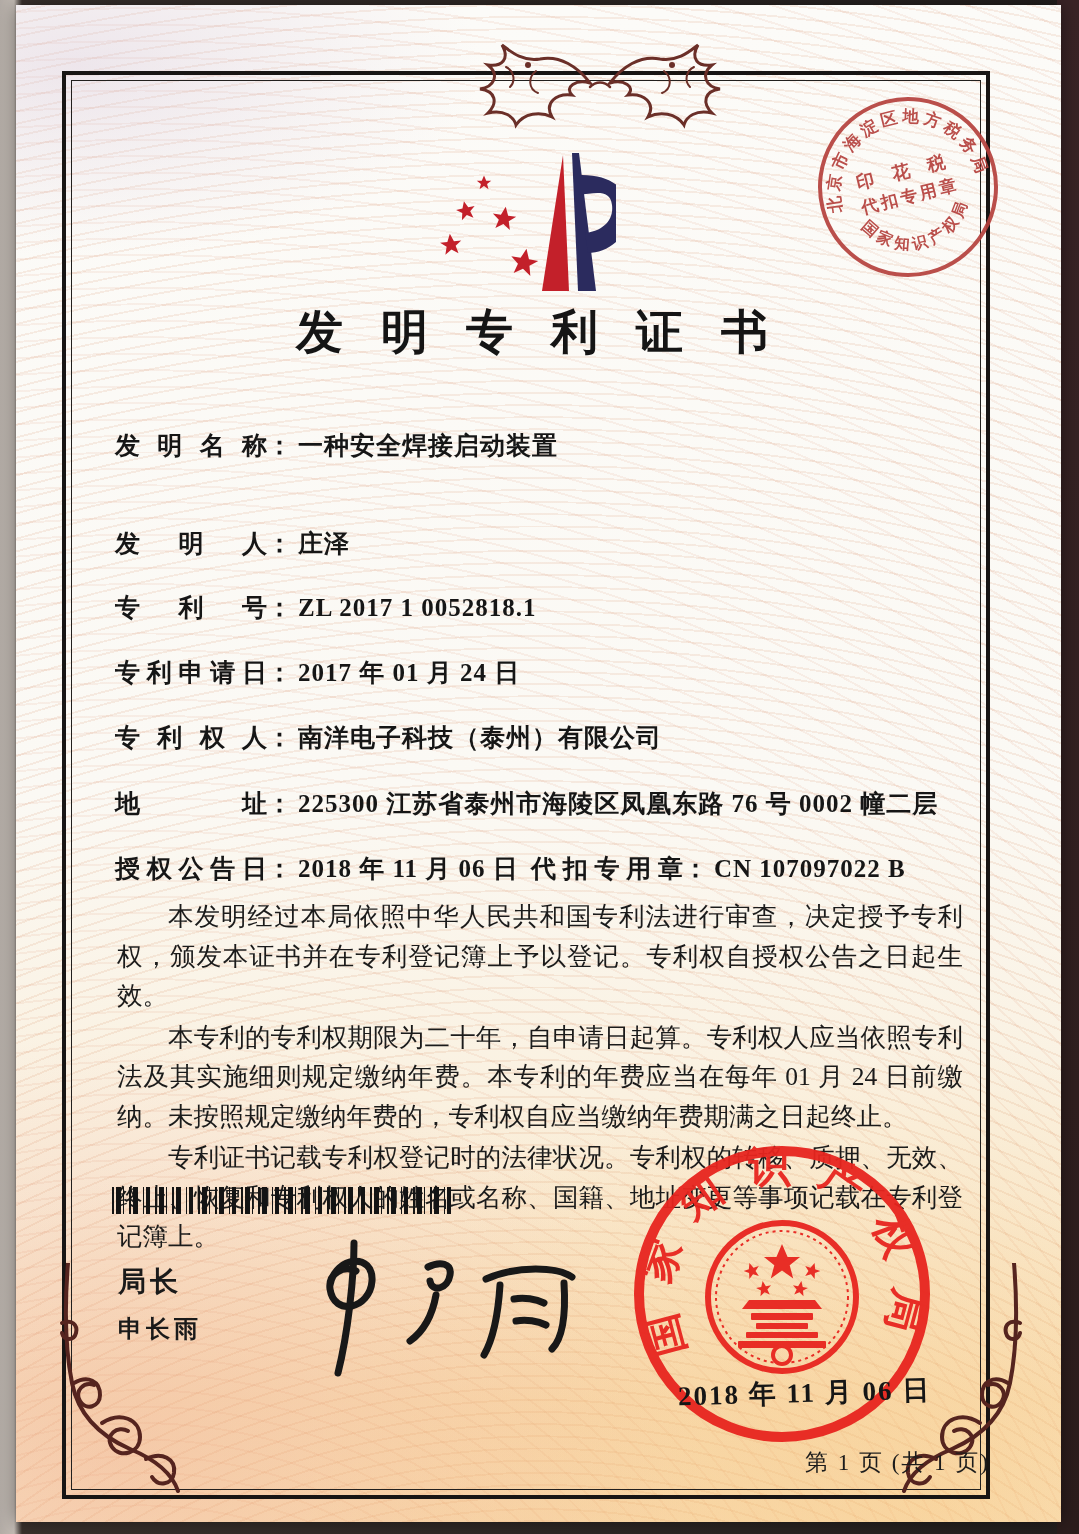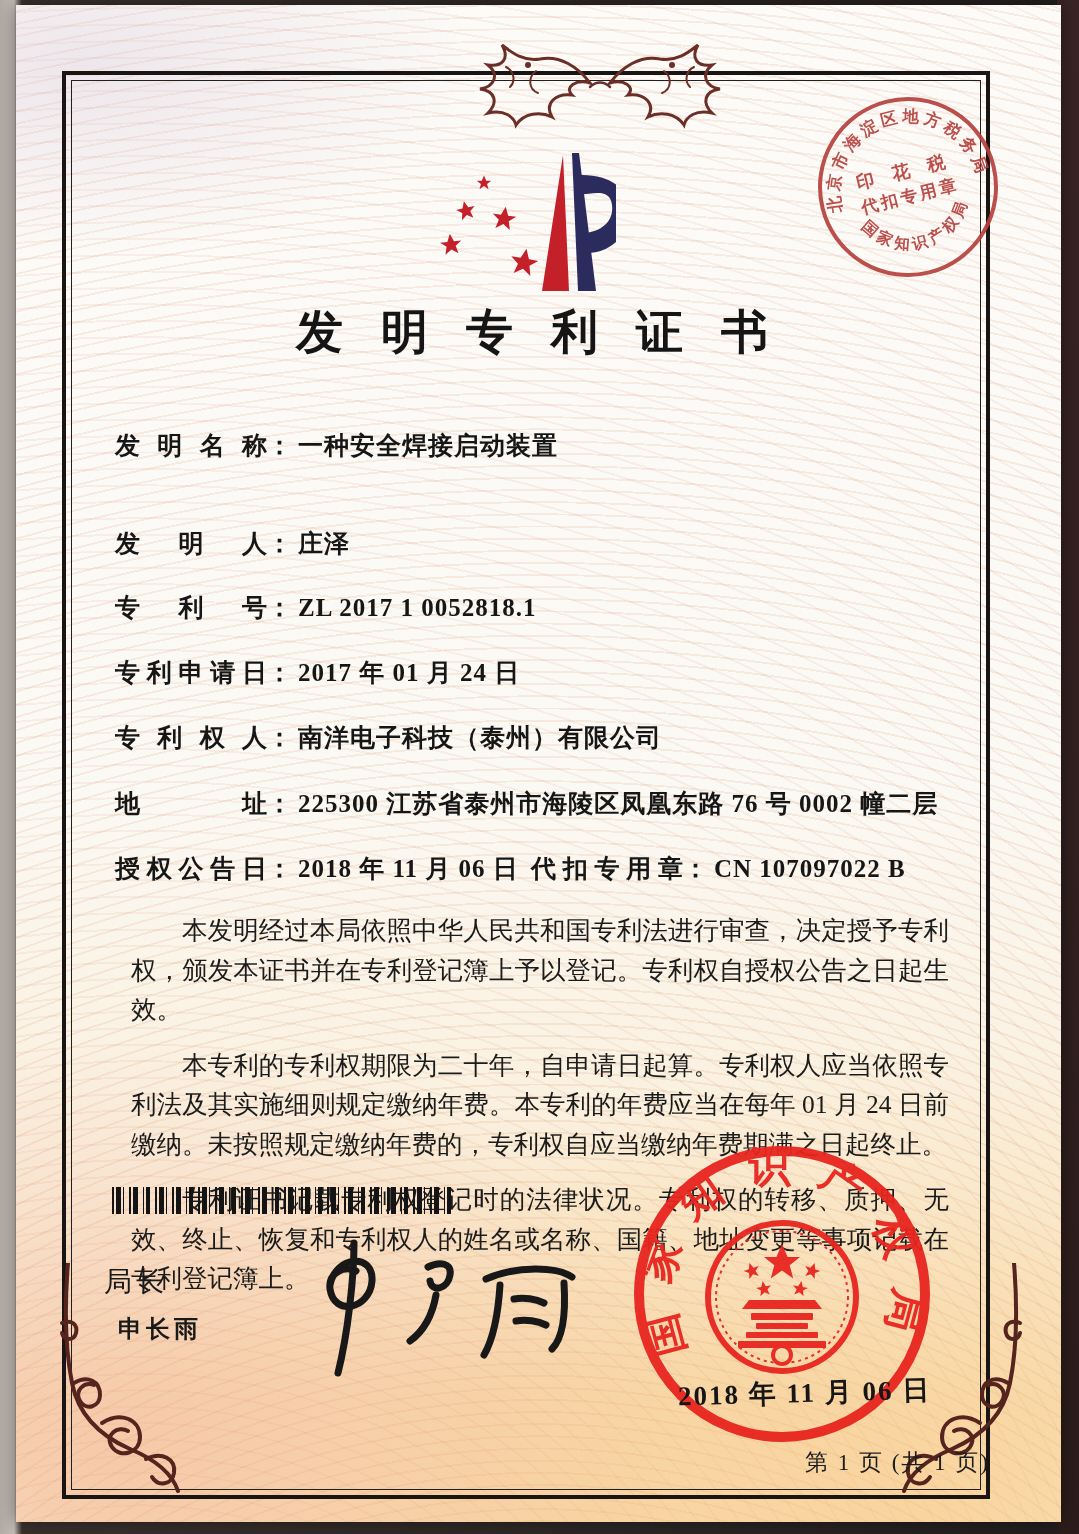--- a/index.html
+++ b/index.html
@@ -27,28 +27,28 @@
   .title{left:46px;right:71px;top:296px;text-align:center;font-size:47px;font-weight:700;
     color:#151515;letter-spacing:38px;text-indent:38px;padding-left:12px;}
   .field-row{left:99px;font-size:25px;color:#161616;white-space:nowrap;}
   .flabel{display:inline-block;width:152px;text-align:justify;text-align-last:justify;
     font-weight:700;vertical-align:top;}
   .fcolon{font-weight:700;margin-right:6px;}
   .fvalue{font-weight:600;letter-spacing:1px;}
   .pair2{position:absolute;left:416px;top:0;white-space:nowrap;}
   .body-text{left:99px;width:850px;top:890px;font-size:25.5px;line-height:39.5px;
     color:#1b1b1b;text-align:justify;font-weight:500;}
-  .body-text p{margin:16px;text-indent:2em;}
+  .body-text p{margin:2px;text-indent:2em;}
   .barcode{left:96px;top:1182px;width:340px;height:27px;
     background:repeating-linear-gradient(90deg,
       #141414 0 2px,transparent 2px 4px,#141414 4px 9px,transparent 9px 11px,
       #141414 11px 12px,transparent 12px 17px,#141414 17px 19px,transparent 19px 21px,
       #141414 21px 26px,transparent 26px 31px,#141414 31px 32px,transparent 32px 34px,
       #141414 34px 38px,transparent 38px 43px);}
-  .signoff-title{left:88px;top:1258px;font-size:28px;color:#1a1a1a;letter-spacing:4px;font-weight:400;}
+  .signoff-title{left:102px;top:1258px;font-size:28px;color:#1a1a1a;letter-spacing:4px;font-weight:700;}
   .signoff-name{left:102px;top:1308px;font-size:24px;color:#1a1a1a;letter-spacing:4px;font-weight:600;}
   .seal-date{left:662px;top:1370px;font-size:27px;color:#161616;font-weight:700;letter-spacing:2px;
     transform:rotate(-1.5deg);}
   .footer{left:46px;right:71px;top:1442px;text-align:right;font-size:23px;color:#1c1c1c;letter-spacing:2px;}
   svg{display:block;}
   .nowrap{white-space:nowrap;}
 </style>
 </head>
 <body>
 

